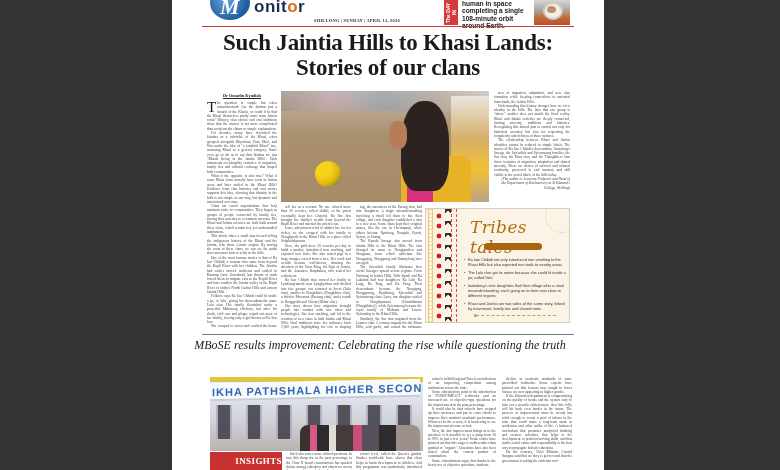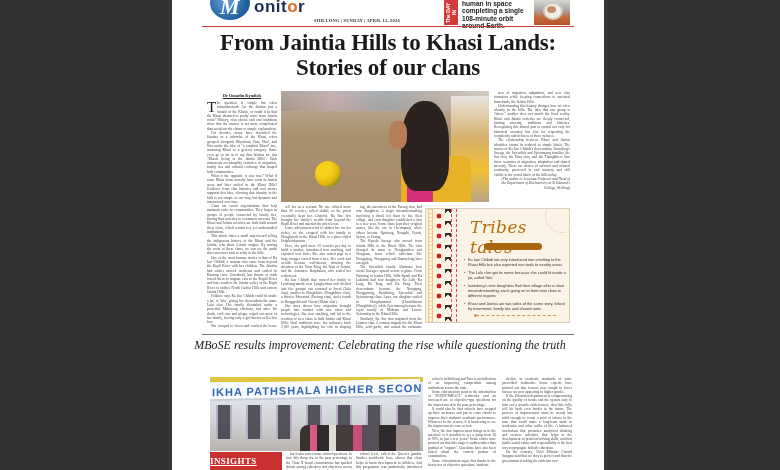--- a/index.html
+++ b/index.html
@@ -74,39 +74,39 @@
   .ps-banner { position: absolute; left: 0; top: 4px; width: 210px; height: 18px; background: #f7f9fb; border-bottom: 2px solid #c4cdd8; transform: skewY(-1.2deg);
     font: bold 11px "Liberation Sans", sans-serif; color: #2f68b3; letter-spacing: 1px; white-space: nowrap; padding-left: 2px; line-height: 18px; }
   .ps-roof { position: absolute; left: 0; top: 0; width: 100%; height: 5px; background: #e0c540; }
   .ps-windows { position: absolute; left: 0; top: 28px; width: 100%; height: 34px;
     background-image: linear-gradient(90deg, transparent 0 6px, #b7a5c6 6px 8px, #3c3c45 8px 20px, #b7a5c6 20px 22px, transparent 22px);
     background-size: 30px 34px; opacity: 0.85; }
   .ps-people { position: absolute; left: 90px; top: 48px; width: 120px; height: 26px;
     background: linear-gradient(90deg, #3b3230 0 8%, #d65a84 8% 14%, #2e2b2c 14% 24%, #e0dcd6 24% 30%, #443b3a 30% 44%, #c94e7a 44% 52%, #58505a 52% 66%, #2f2a2b 66% 80%, #9e8f8c 80%); border-radius: 8px 8px 0 0; }
 
   .insights { position: absolute; left: 38px; top: 452px; width: 72px; height: 18px; background: #c8312f; color: #fff;
-    font: bold 9px "Liberation Serif", serif; text-align: left; line-height: 18px; letter-spacing: 0.4px; text-decoration: underline; }
+    font: bold 9px "Liberation Serif", serif; text-align: right; line-height: 18px; letter-spacing: 0.4px; }
 </style>
 </head>
 <body>
 
 <div class="page">
 
   <div class="masthead">
     <div class="logo-globe"></div>
     <span class="logo-m">M</span>
     <span class="logo-text"><span>onit</span><span class="logo-o">o</span><span>r</span></span>
     <span class="dateline">SHILLONG | SUNDAY | APRIL 12, 2026</span>
     <div class="history-tag">The DAY IN HISTORY</div>
     <div class="history-text">human in space completing a single 108-minute orbit around Earth.</div>
     <div class="history-img"></div>
   </div>
   <div class="red-rule"></div>
 
-  <h1 class="headline1">From Jaintia Hills to Khasi Lands: Stories of our clans</h1>
+  <h1 class="headline1">Such Jaintia Hills to Khasi Lands: Stories of our clans</h1>
 
   <div class="col" style="left:35px; top:93px; width:70px; height:236px;">
     <p class="byline">Dr Omarlin Kyndiah</p>
     <span class="dropcap">T</span>
     <p style="text-indent:0">he question is simple but often misunderstood: Are the Jaintias just a branch of the Khasis, or could it be that the Khasi themselves partly come from Jaintia roots? History, clan stories and oral traditions show that the answer is far more complicated than social media claims or simple explanations.</p>
     <p>For decades, many have described the Jaintias as a sub-tribe of the Khasi, often grouped alongside Khynriam, Pnar, Bhoi, and War under the idea of "a youthful Khasi" tree, assuming Khasi as a general category. Some even go so far as to say that Jaintias are just "Khasis living in the Jaintia Hills". Such statements oversimplify centuries of migration, family ties and cultural exchange that shaped both communities.</p>
     <p>What if the opposite is also true? What if some Khasi clans actually have roots in Jaintia areas and later settled in the Khasi Hills? Evidence from clan histories and oral stories supports this idea, showing that identity in the hills is not simple or one-way, but dynamic and intertwined over time.</p>
     <p>Clans are social organisations that help maintain order in communities. They began as groups of people connected by family ties, tracing their ancestry to a common ancestor. The Khasi and Jaintia societies are both built around these clans, which remain key yet understudied institutions.</p>
     <p>This article takes a small step toward telling the indigenous history of the Khasi and the Jaintia, who share Austric origins. By tracing the roots of these clans, we can see the paths their ancestors took to settle in the hills.</p>
     <p>One of the most famous stories is that of Ka Iaw Chibidi, a woman who came from beyond the Kupli River with her children. The Jaintias had earlier moved northeast and settled in Kamrup (now Guwahati), but threats of raids forced them to migrate east to the Kopili River and later south to the Jaintia valley of the Kupli River in today's North Cachar Hills and eastern Jaintia Hills.</p>

